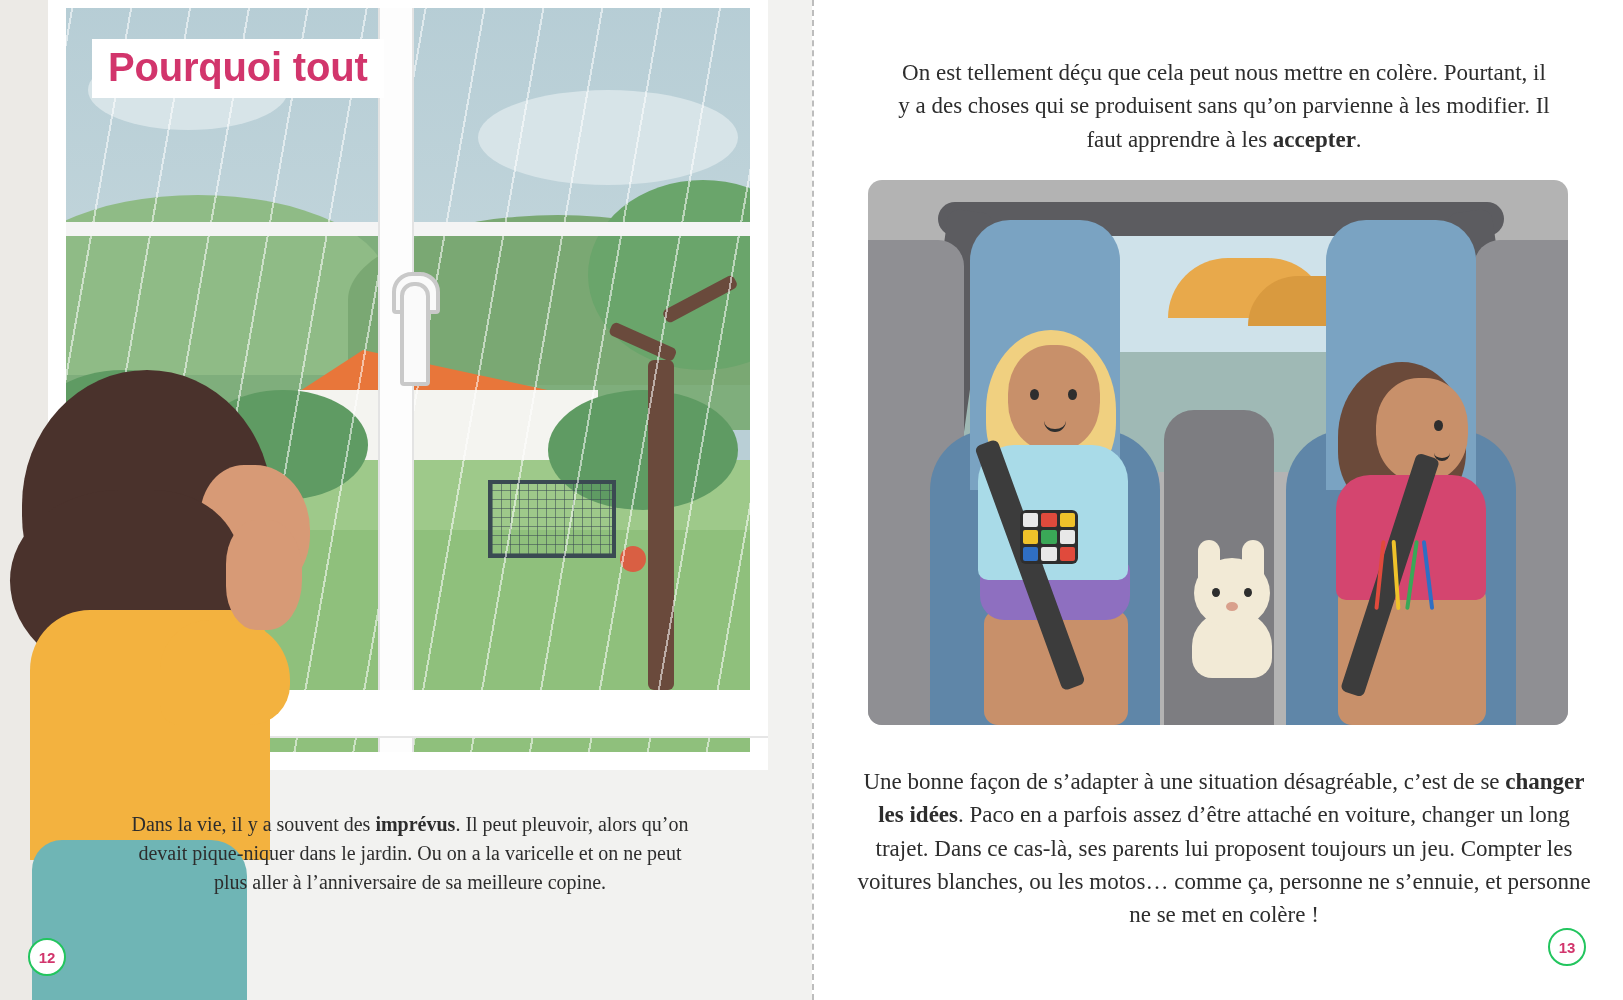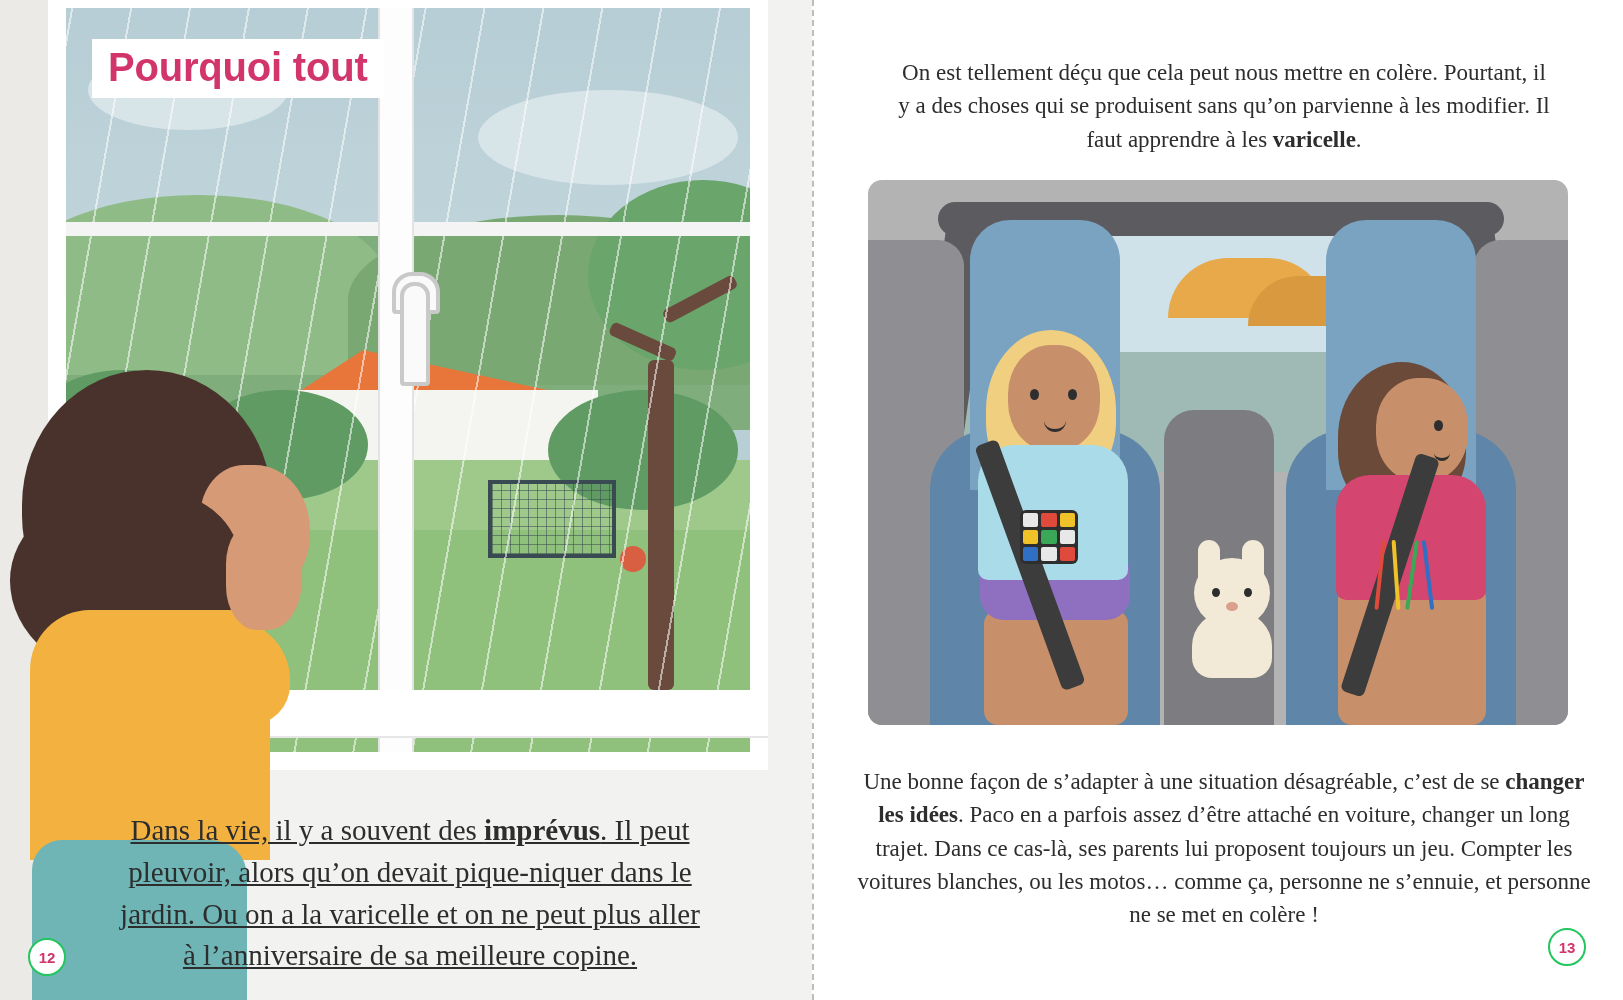--- a/index.html
+++ b/index.html
@@ -204,23 +204,22 @@
     letter-spacing: -0.2px;
     white-space: nowrap;
   }
 
   
   .left-text {
     position: absolute; left: 120px; top: 810px; width: 580px;
     text-align: center;
     color: #2d2d2d;
     font-family: "Liberation Serif", serif;
-    font-size: 29px;
+    font-size: 20px;
     line-height: 1.44;
-    text-decoration: underline;
   }
   .left-text b { font-weight: bold; }
 
   
   .pagenum {
     position: absolute;
     width: 34px; height: 34px;
     border-radius: 50%;
     background: #ffffff;
     border: 2px solid #22c55e;
@@ -459,21 +458,21 @@
     </div>
 
     <div class="pagenum left">12</div>
   </div>
 
   <div class="gutter"></div>
 
   <div class="page-right">
 
     <div class="top-text">
-      <span>On est tellement déçu que cela peut nous mettre en colère. Pourtant, il y a des choses qui se produisent sans qu’on parvienne à les modifier. Il faut apprendre à les </span><b>varicelle</b><span>.</span>
+      <span>On est tellement déçu que cela peut nous mettre en colère. Pourtant, il y a des choses qui se produisent sans qu’on parvienne à les modifier. Il faut apprendre à les </span><b>accepter</b><span>.</span>
     </div>
 
     <div class="car-illo">
       <div class="car-window">
         <div class="car-window-sky"></div>
         <div class="car-window-ground"></div>
       </div>
       <div class="sun-hill"></div>
       <div class="sun-hill2"></div>
       <div class="roof-bar"></div>

